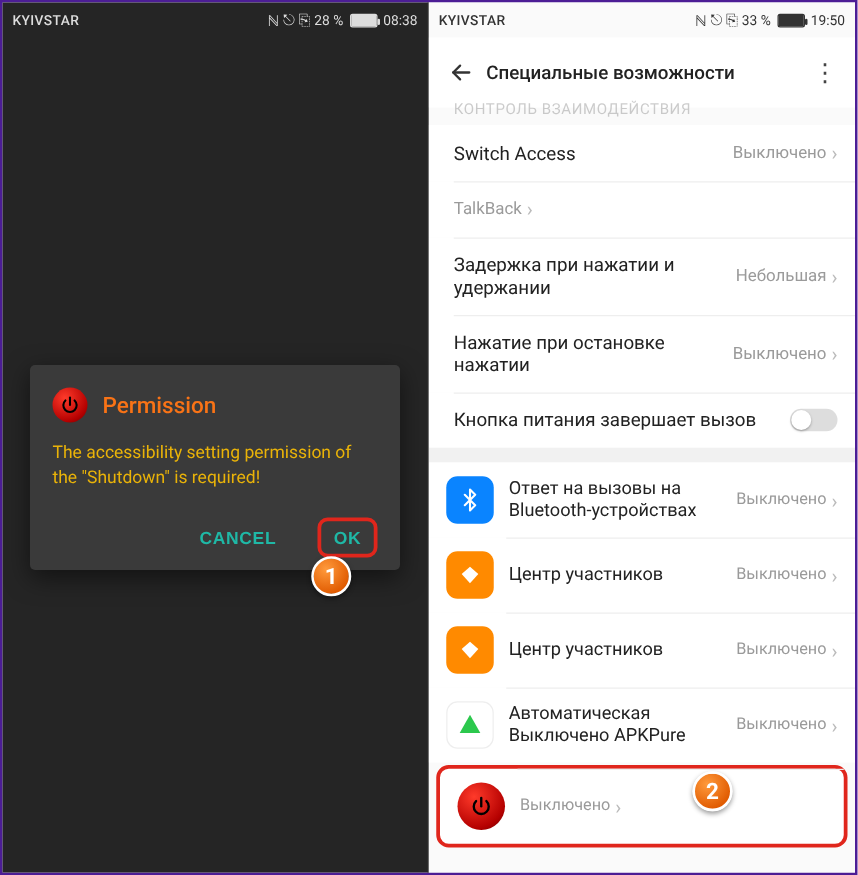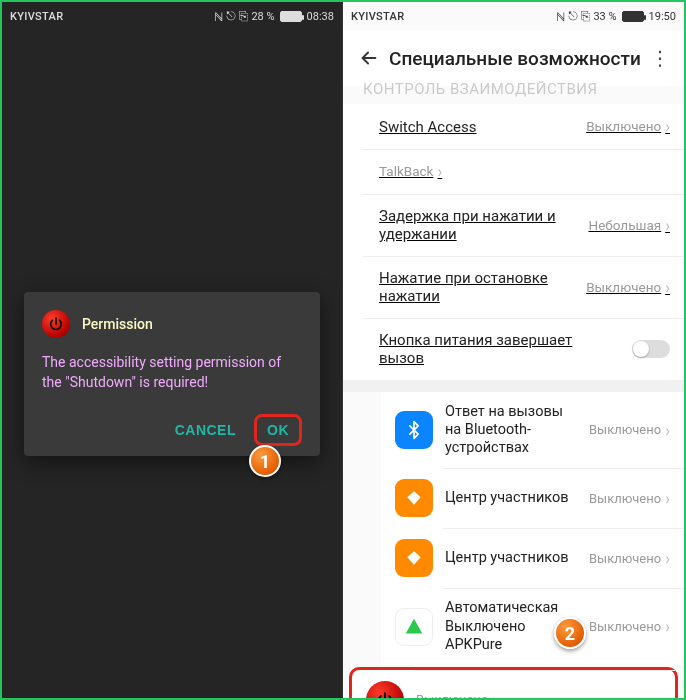--- a/index.html
+++ b/index.html
@@ -1,62 +1,62 @@
 <!DOCTYPE html>
 <html><head>
 <meta charset="utf-8">
 <style>
   * { box-sizing: border-box; margin: 0; padding: 0; }
   body { font-family: -apple-system, Roboto, "Segoe UI", sans-serif; background: #fff; }
-  .stage { width: 686px; height: 700px; background: #fff; border: 2px solid #22c55e; position: relative; display: flex; justify-content: center; }
+  .stage { width: 686px; height: 700px; background: #fff; border: 2px solid #4c1d95; position: relative; display: flex; justify-content: center; }
   .phone { width: 50%; height: 100%; position: relative; overflow: hidden; }
   .phone.left { background: #252525; border-right: 1px solid #333; }
   .phone.right { background: #fafafa; }
 
   
   .statusbar { height: 28px; display: flex; align-items: center; justify-content: space-between; padding: 0 8px; font-size: 11px; color: #ddd; }
   .phone.right .statusbar { color: #333; }
   .sb-left { font-weight: 500; letter-spacing: 0.3px; }
   .sb-right { display: flex; align-items: center; gap: 3px; }
   .sb-ico { display: inline-block; font-size: 12px; }
   .sb-batt { display:inline-block; width:22px; height:11px; border:1px solid currentColor; border-radius:2px; position:relative; margin:0 2px; }
   .sb-batt::after{ content:""; position:absolute; right:-3px; top:3px; width:2px; height:5px; background:currentColor; border-radius:1px;}
   .sb-batt i { display:block; height:100%; background:currentColor; }
 
   
   .dialog { position: absolute; left: 22px; right: 22px; top: 290px; background: #3a3a3a; border-radius: 4px; padding: 18px 18px 10px; box-shadow: 0 6px 20px rgba(0,0,0,.5); }
   .dlg-head { display: flex; align-items: center; gap: 12px; margin-bottom: 14px; }
   .pwr-icon { width: 28px; height: 28px; border-radius: 50%; background: radial-gradient(circle at 35% 30%, #ff3a2a, #b40000 70%, #5a0000); position: relative; display:flex; align-items:center; justify-content:center; }
   .pwr-icon svg { width: 16px; height: 16px; }
-  .dlg-title { color: #fef9c3; font-size: 14px; font-weight: 500; }
-  .dlg-msg { color: #f0abfc; font-size: 14px; line-height: 1.45; margin-bottom: 18px; }
-  .dlg-actions { display: flex; justify-content: flex-end; gap: 6px; margin-top: 21px; }
+  .dlg-title { color: #f97316; font-size: 18px; font-weight: 500; }
+  .dlg-msg { color: #eab308; font-size: 14px; line-height: 1.45; margin-bottom: 18px; }
+  .dlg-actions { display: flex; justify-content: flex-end; gap: 21px; margin-top: 21px; }
   .dlg-btn { color: #1fb8a6; font-size: 14px; font-weight: 600; letter-spacing: 0.5px; padding: 8px 12px; background: transparent; border: none; }
   .ok-hl { border: 3px solid #e0261c; border-radius: 8px; padding: 5px 10px; }
 
   
   .appbar { height: 56px; display: flex; align-items: center; padding: 0 6px; background: #fff; }
   .back { width: 40px; height: 40px; display:flex; align-items:center; justify-content:center; }
-  .appbar-title { font-size: 19px; font-weight: 500; color: #222; flex: 1; }
+  .appbar-title { font-size: 15px; font-weight: 500; color: #222; flex: 1; }
   .more { width: 36px; text-align: center; font-size: 20px; color: #444; }
 
-  .section-label { font-size: 15px; letter-spacing: 0.5px; color: #9a9a9a; padding: 10px 20px 6px; text-transform: uppercase; }
+  .section-label { font-size: 12px; letter-spacing: 0.5px; color: #9a9a9a; padding: 10px 20px 6px; text-transform: uppercase; }
   .cutlabel { padding-top: 2px; }
 
-  .row { display: flex; align-items: center; padding: 13px 14px 13px 36px; background: #fff; position: relative; text-decoration: underline; }
+  .row { display: flex; align-items: center; padding: 13px 14px 13px 20px; background: #fff; position: relative; }
   .row + .row::before { content:""; position:absolute; top:0; left:20px; right:0; height:1px; background:#eee; }
   .row-txt { flex: 1; font-size: 15px; color: #222; padding-right: 10px; }
   .row-val { font-size: 13.5px; color: #9a9a9a; max-width: 90px; text-align: right; line-height: 1.2; }
   .chev { color: #bbb; margin-left: 4px; }
   .switch { width: 38px; height: 18px; border-radius: 10px; background: #ddd; position: relative; margin-left: 8px; }
   .switch::after { content:""; position:absolute; width:16px; height:16px; border-radius:50%; background:#fff; top:1px; left:1px; box-shadow:0 1px 2px rgba(0,0,0,.3);}
 
   .gap { height: 12px; background: #f1f1f1; }
 
-  .svc { display:flex; align-items:center; padding: 11px 14px 11px 14px; background:#fff; position:relative;margin-left:38px; }
+  .svc { display:flex; align-items:center; padding: 11px 14px 11px 14px; background:#fff; position:relative; }
   .svc + .svc::before { content:""; position:absolute; top:0; left:62px; right:0; height:1px; background:#eee; }
   .svc-icon { width: 38px; height: 38px; border-radius: 9px; display:flex; align-items:center; justify-content:center; margin-right: 12px; flex-shrink:0; }
   .svc-txt { flex:1; font-size: 14.5px; color:#222; padding-right:8px; line-height:1.25; }
   .svc-val { font-size: 13px; color:#9a9a9a; text-align:right; max-width:74px; line-height:1.2; }
   .hl-row { border: 3px solid #e0261c; border-radius: 10px; margin: 2px 6px 6px; }
 
   
   .badge { position: absolute; width: 32px; height: 32px; border-radius: 50%; background: radial-gradient(circle at 35% 30%, #ff9a3c, #e05a00 75%); border: 2px solid #fff; box-shadow: 0 2px 4px rgba(0,0,0,.4); color:#fff; font-weight:700; font-size:18px; display:flex; align-items:center; justify-content:center; z-index:50; }
   .b1 { left: 247px; top: 443px; }
   .b2 { left: 552px; top: 615px; }

